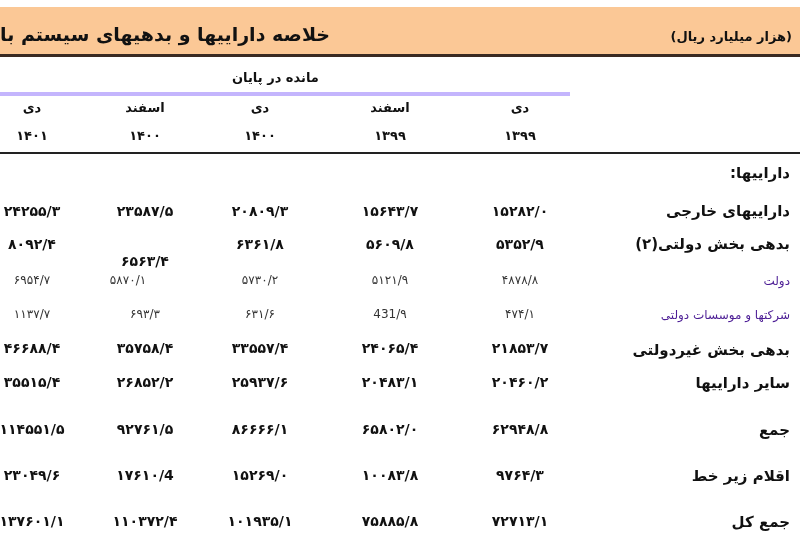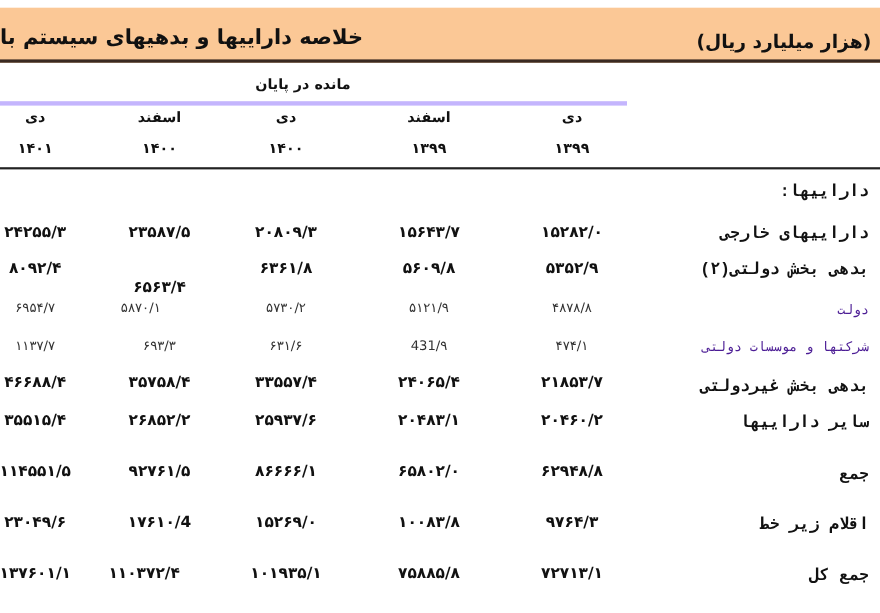--- a/index.html
+++ b/index.html
@@ -32,21 +32,21 @@
       font-size: 19px;
       font-weight: bold;
       white-space: nowrap;
       color: #111;
     }
     .title-unit {
       position: absolute;
       right: 8px;
       top: 22px;
       direction: rtl;
-      font-size: 17px;
+      font-size: 13px;
       font-weight: bold;
       white-space: nowrap;
       color: #111;
     }
     .span-header {
       position: absolute;
       left: 0;
       top: 62px;
       width: 570px;
       height: 30px;
@@ -78,21 +78,20 @@
       width: 800px;
       height: 0;
       border-top: 2px solid #222;
     }
     .row-label {
       position: absolute;
       right: 10px;
       direction: rtl;
       white-space: nowrap;
       text-align: center;
-      font-family: Liberation Mono, monospace;
     }
     .row-label.bold {
       font-size: 15px;
       font-weight: bold;
     }
     .row-label.sub {
       font-size: 12px;
       font-weight: normal;
       color: #4c1d95;
     }
@@ -207,15 +206,15 @@
   <div class="cell" style="top:467px;left:200px">۱۵۲۶۹/۰</div>
   <div class="cell" style="top:467px;left:85px">۱۷۶۱۰/4</div>
   <div class="cell" style="top:467px;left:-28px">۲۳۰۴۹/۶</div>
 </div>
 
 <div>
   <div class="row-label bold" style="top:513px">جمع کل</div>
   <div class="cell" style="top:513px;left:460px">۷۲۷۱۳/۱</div>
   <div class="cell" style="top:513px;left:330px">۷۵۸۸۵/۸</div>
   <div class="cell" style="top:513px;left:200px">۱۰۱۹۳۵/۱</div>
-  <div class="cell" style="top:513px;left:71px">۱۱۰۳۷۲/۴</div>
+  <div class="cell" style="top:513px;left:85px">۱۱۰۳۷۲/۴</div>
   <div class="cell" style="top:513px;left:-28px">۱۳۷۶۰۱/۱</div>
 </div>
 
 </body></html>

